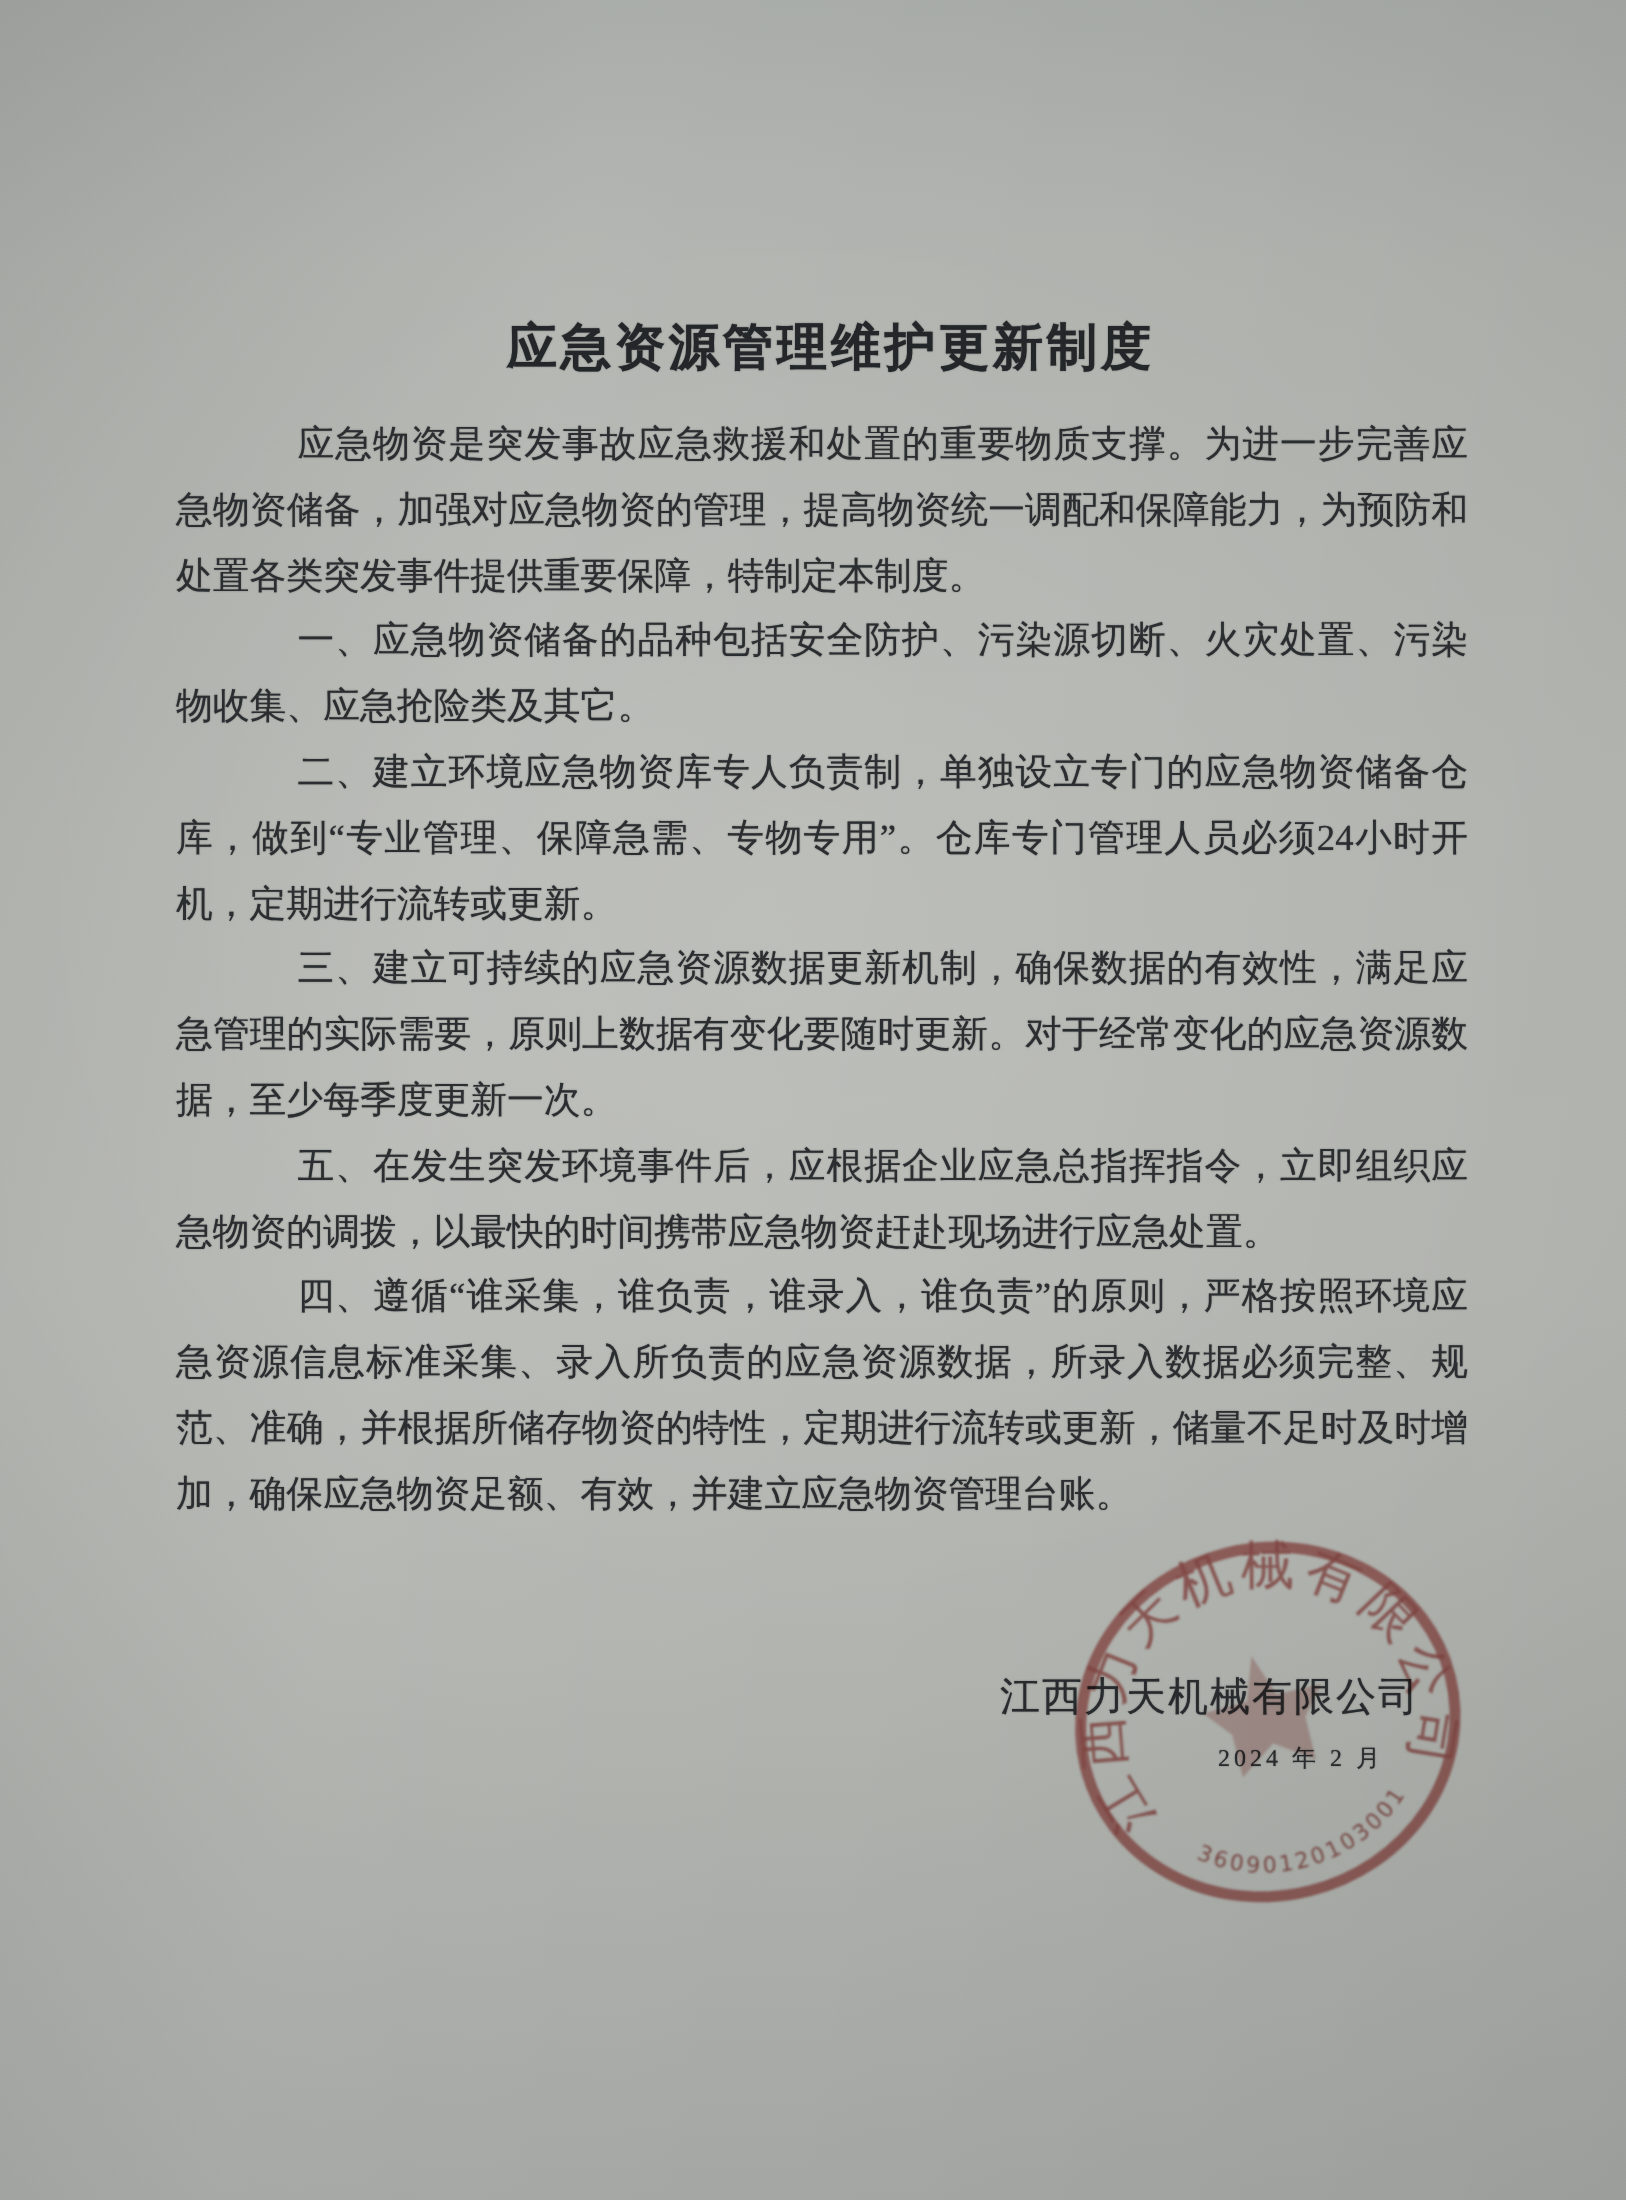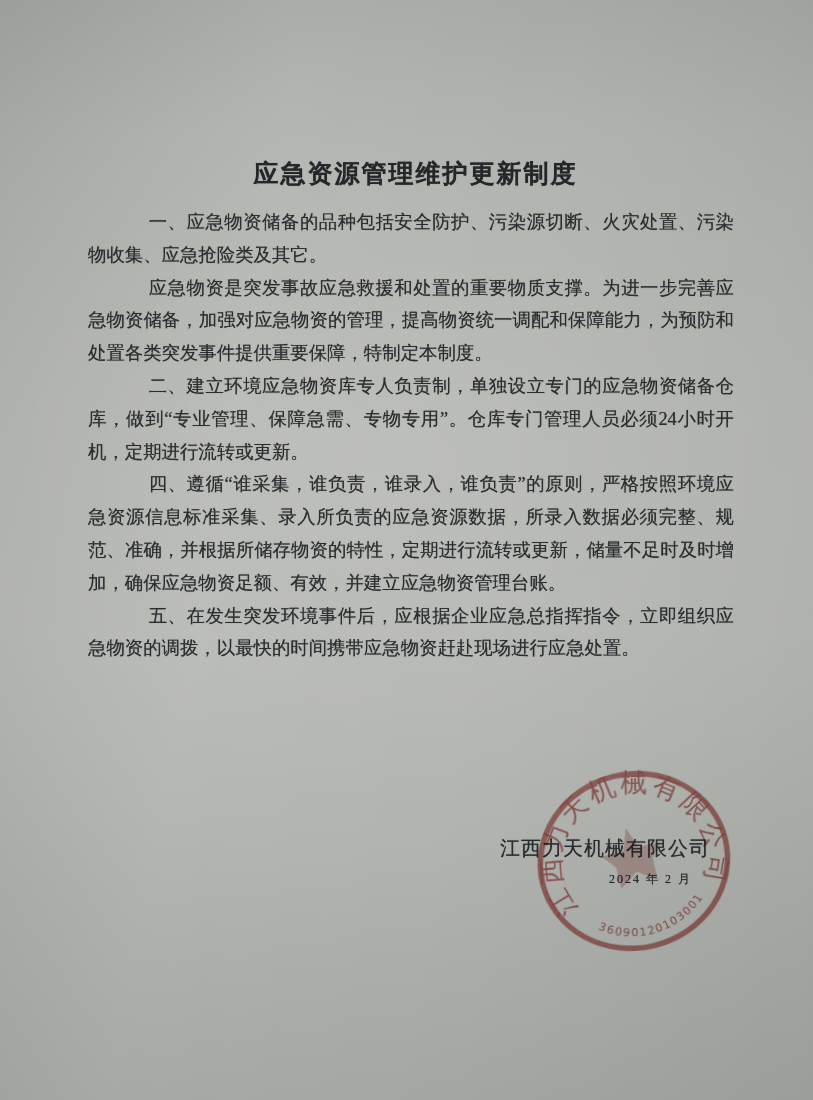--- a/index.html
+++ b/index.html
@@ -62,25 +62,26 @@
 </style>
 </head>
 <body>
 
 <div class="page">
   <div class="sheen"></div>
 
   <h1 class="doc-title">应急资源管理维护更新制度</h1>
 
   <div class="doc-body">
+    <p>应急物资是突发事故应急救援和处置的重要物质支撑。为进一步完善应急物资储备，加强对应急物资的管理，提高物资统一调配和保障能力，为预防和处置各类突发事件提供重要保障，特制定本制度。</p>
     <p>一、应急物资储备的品种包括安全防护、污染源切断、火灾处置、污染物收集、应急抢险类及其它。</p>
-    <p>应急物资是突发事故应急救援和处置的重要物质支撑。为进一步完善应急物资储备，加强对应急物资的管理，提高物资统一调配和保障能力，为预防和处置各类突发事件提供重要保障，特制定本制度。</p>
     <p>二、建立环境应急物资库专人负责制，单独设立专门的应急物资储备仓库，做到“专业管理、保障急需、专物专用”。仓库专门管理人员必须24小时开机，定期进行流转或更新。</p>
+    <p>三、建立可持续的应急资源数据更新机制，确保数据的有效性，满足应急管理的实际需要，原则上数据有变化要随时更新。对于经常变化的应急资源数据，至少每季度更新一次。</p>
+    <p>五、在发生突发环境事件后，应根据企业应急总指挥指令，立即组织应急物资的调拨，以最快的时间携带应急物资赶赴现场进行应急处置。</p>
     <p>四、遵循“谁采集，谁负责，谁录入，谁负责”的原则，严格按照环境应急资源信息标准采集、录入所负责的应急资源数据，所录入数据必须完整、规范、准确，并根据所储存物资的特性，定期进行流转或更新，储量不足时及时增加，确保应急物资足额、有效，并建立应急物资管理台账。</p>
-    <p>五、在发生突发环境事件后，应根据企业应急总指挥指令，立即组织应急物资的调拨，以最快的时间携带应急物资赶赴现场进行应急处置。</p>
   </div>
 
   <div class="sig-company">江西力天机械有限公司</div>
   <div class="sig-date">2024 年 2 月</div>
 
   <div class="seal">
     <svg viewBox="0 0 206 190" xmlns="http://www.w3.org/2000/svg">
       <g transform="rotate(-12 103 93)" fill="none">
         <ellipse cx="103" cy="93" rx="94" ry="87" stroke="#b5514e" stroke-width="5.5" opacity="0.82"></ellipse>
         <polygon points="103,59 110.6,80.5 133.4,81.1 121.8,95.0 121.8,116.9 103,104 84.2,116.9 84.2,95.0 72.6,81.1 95.4,80.5" fill="rgba(183,92,90,0.40)" stroke="none"></polygon>

